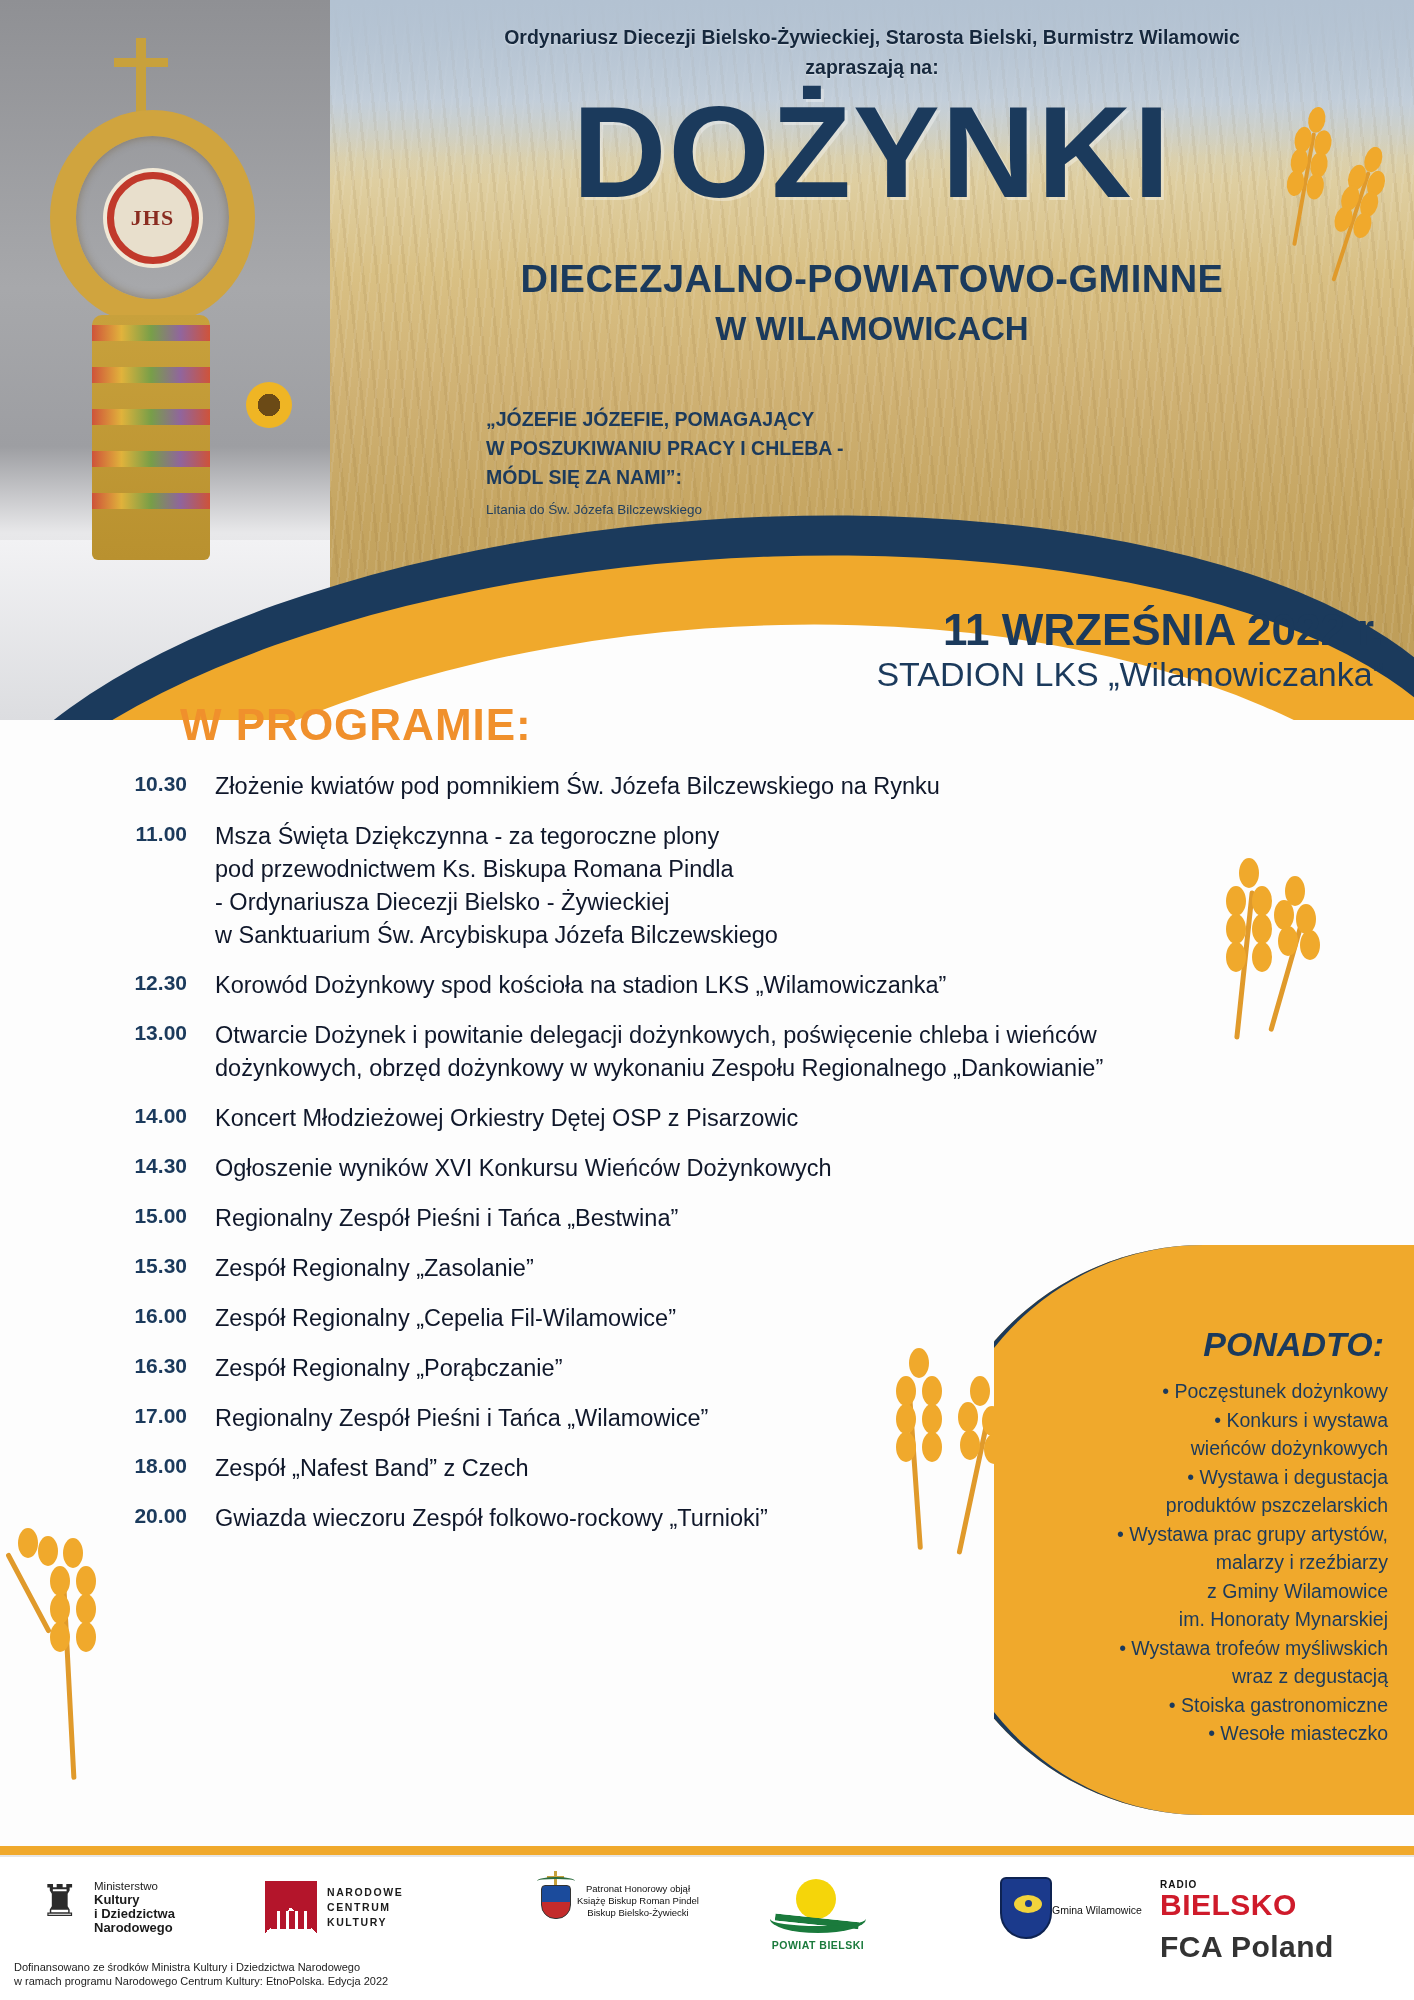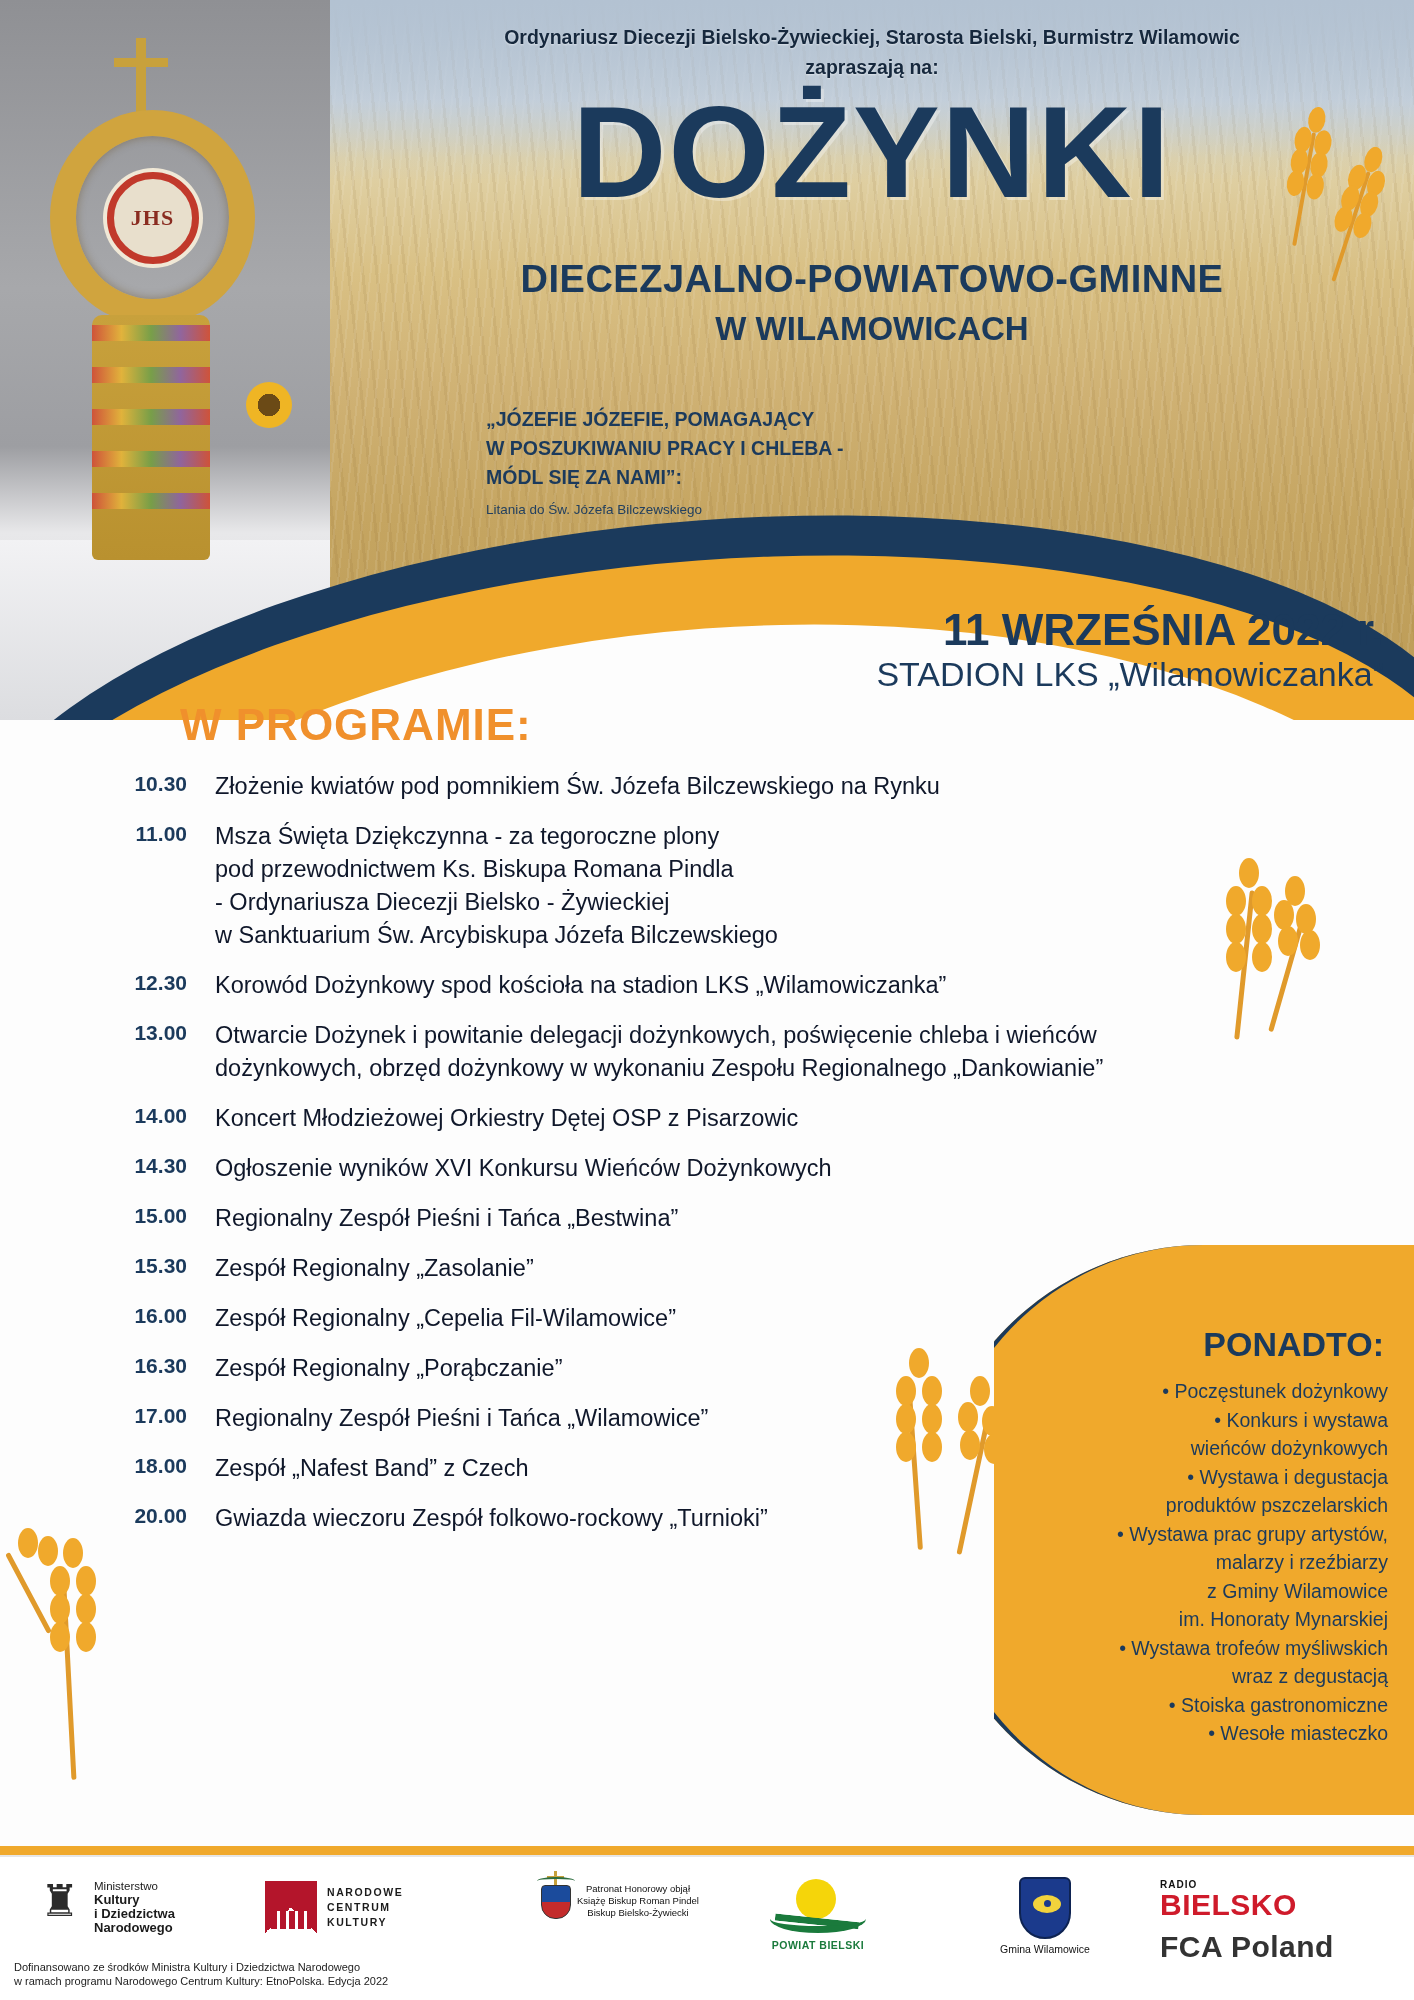--- a/index.html
+++ b/index.html
@@ -198,21 +198,21 @@
   }
   .ponadto-bg2 {
     position:absolute; right:-70px; top:0; width:560px; height:570px;
     border-radius: 50% 0 0 50% / 50% 0 0 50%;
     border-left:7px solid #1b3a5c;
     box-sizing:border-box;
     background:transparent;
   }
   .ponadto-title {
     position:absolute; right:30px; top:80px; width:340px;
-    text-align:right; font-weight:bold; font-size:34px; color:#1b3a5c;
+    text-align:right; font-weight:bold; font-size:34px; color:#1b3a5c;font-style:italic;
   }
   .ponadto-list {
     position:absolute; right:26px; top:132px; width:345px;
     text-align:right; font-size:19.5px; line-height:28.5px; color:#1b3a5c;
   }
 
   
   .footer {
     position:absolute; bottom:0; left:0; width:1414px; height:145px;
     background:#ffffff; border-top:2px solid #e6e6e6;
@@ -588,21 +588,21 @@
 
       <div class="logo-block" style="left:770px; top:22px; flex-direction:column; ">
         <div class="powiat-mark">
           <div class="sun"></div>
           <div class="hill2"></div>
           <div class="hill"></div>
         </div>
         <div class="powiat-label">POWIAT BIELSKI</div>
       </div>
 
-      <div class="logo-block" style="left:1000px; top:20px; flex-direction:column; align-items:center;">
+      <div class="logo-block" style="left:1000px; top:20px; flex-direction:row; align-items:center;">
         <div class="gmina-shield">
           <div class="eye"></div>
         </div>
         <div class="gmina-label">Gmina Wilamowice</div>
       </div>
 
       <div class="logo-block radio-bielsko" style="left:1160px; top:22px; flex-direction:column; align-items:flex-start;">
         <div class="r1">RADIO</div>
         <div class="r2">BIELSKO</div>
         <div class="fca" style="margin-top:10px;">FCA Poland</div>

